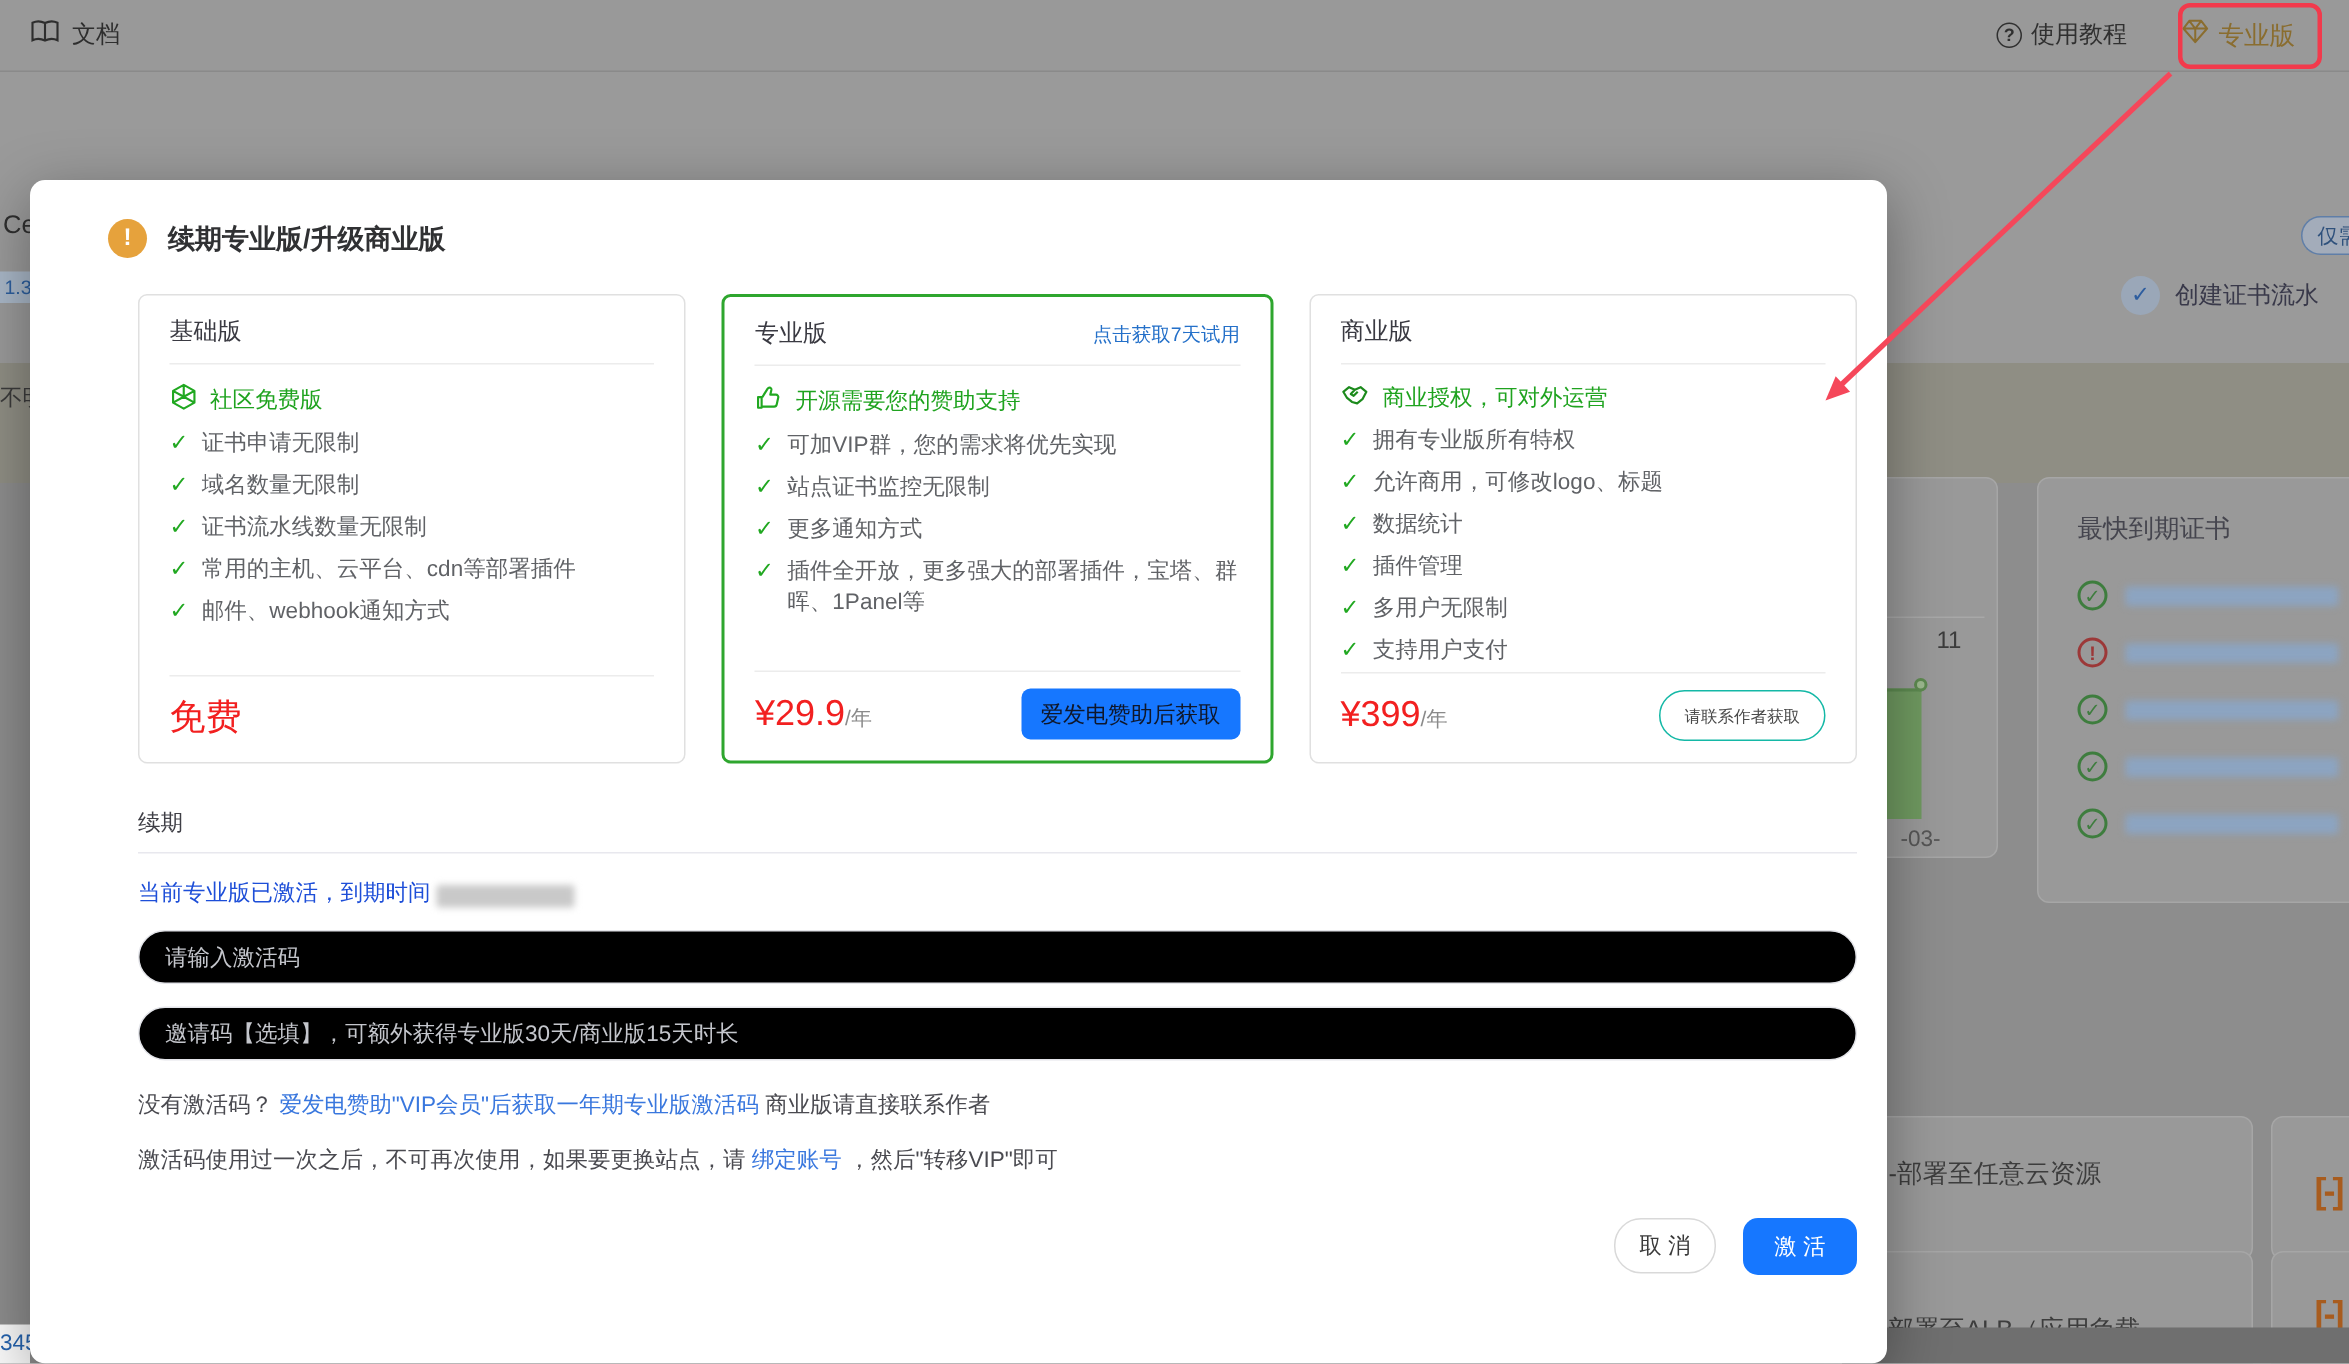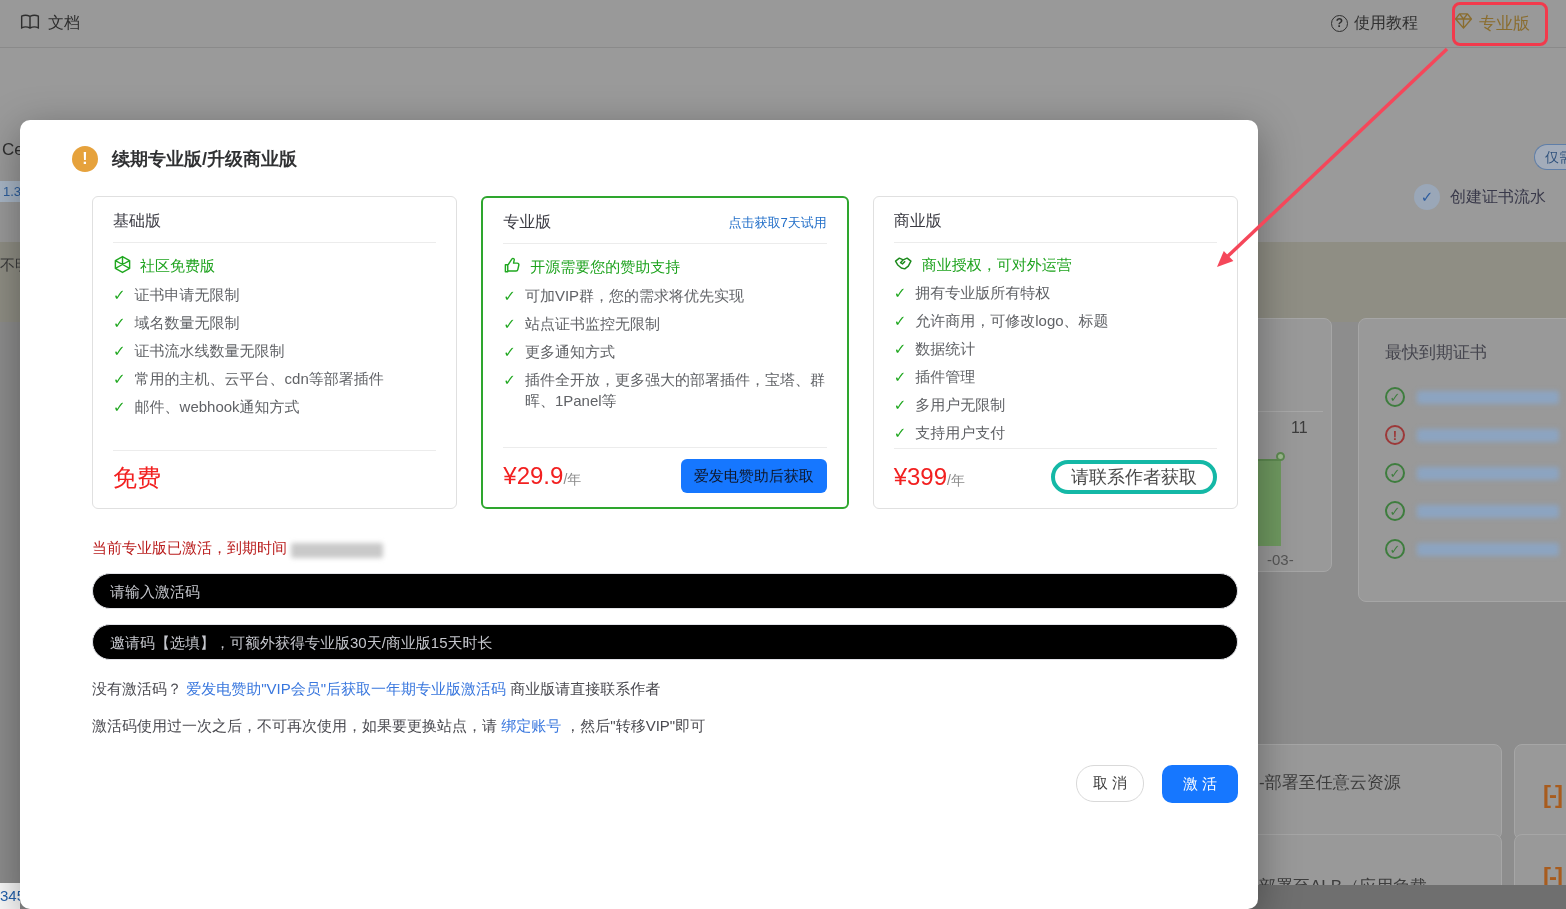--- a/index.html
+++ b/index.html
@@ -71,25 +71,25 @@
   .trial-link { font-size:13px; color:#2470c9; cursor:pointer; }
   .hl { display:flex; align-items:center; gap:8px; color:#1fa31f; font-size:15px; margin-top:12px; }
   .hl svg { flex:none; }
   .feat { display:flex; gap:9px; color:#606266; font-size:15px; line-height:21px; margin-top:7px; }
   .ck { color:#21a821; font-weight:700; flex:none; }
   .plan-bottom { margin-top:auto; border-top:1px solid #ececec; padding:11px 0 14px; display:flex; align-items:center; justify-content:space-between; }
   .price-free { color:#f22020; font-size:24px; }
   .price { color:#f22020; font-size:24px; }
   .price small { color:#8a8a8a; font-size:14px; font-weight:400; }
   .btn-primary-sm { background:#1677ff; color:#0f172a; border:none; border-radius:6px; height:34px; padding:0 13px; font-size:15px; cursor:pointer; }
-  .btn-plain-sm { background:#fff; color:#4a4a4a; border:4px solid #14b8a6; border-radius:17px; height:34px; padding:0 16px; font-size:18px; cursor:pointer; }
+  .btn-plain-sm { background:#fff; color:#4a4a4a; border:1px solid #14b8a6; border-radius:17px; height:34px; padding:0 16px; font-size:11px; cursor:pointer; }
 
   .renew { margin:30px 0 0 32px; width:1146px; }
   .renew-title { font-size:15px; color:#3f3f46; padding-bottom:10px; border-bottom:1px solid #e8e8ee; }
-  .status-line { margin-top:17px; font-size:15px; color:#b91c1c; display:flex; align-items:flex-end; }
+  .status-line { margin-top:17px; font-size:15px; color:#1d4ed8; display:flex; align-items:flex-end; }
   .redact-gray { display:inline-block; width:92px; height:15px; background:#c9c9c9; filter:blur(2.5px); border-radius:2px; margin-left:4px; }
   .site-line { margin-top:17px; font-size:15px; color:#424248; display:flex; align-items:center; }
   .redact-site { display:inline-block; width:196px; height:15px; background:#c2cbd6; filter:blur(2.5px); border-radius:2px; margin:0 2px; }
   .copy-tag { margin-left:auto; background:#f3fbf3; border:1px solid #d9f2d9; color:#4db74d; font-size:13px; border-radius:10px; padding:4px 11px; cursor:pointer; }
   .inp { display:block; width:100%; height:36px; border:1px solid #e3e4e9; border-radius:18px; padding:0 17px; font-size:15px; color:#606266; outline:none; margin-top:15px; font-family:inherit; background:#000000; }
   .inp::placeholder { color:#c4c6cc; }
   .help { margin-top:20px; font-size:15px; color:#4a4a50; }
   .help + .help { margin-top:18px; }
   .hlink { color:#3977de; cursor:pointer; }
   .m-footer { margin-top:29px; display:flex; justify-content:flex-end; gap:18px; }
@@ -308,20 +308,21 @@
           <span>支持用户支付</span>
         </div>
       <div class="plan-bottom">
         <span class="price"><span>¥399</span><small>/年</small></span>
         <button class="btn-plain-sm">请联系作者获取</button>
       </div>
     </div>
   </div>
 
   <div class="renew">
+    <div class="renew-title">续期</div>
 
     <div class="status-line">
       <span>当前专业版已激活，到期时间</span>
       <span class="redact-gray"></span>
     </div>
 
 
     <input class="inp" type="text" placeholder="请输入激活码" style="">
     <input class="inp" type="text" placeholder="邀请码【选填】，可额外获得专业版30天/商业版15天时长" style="">
 

